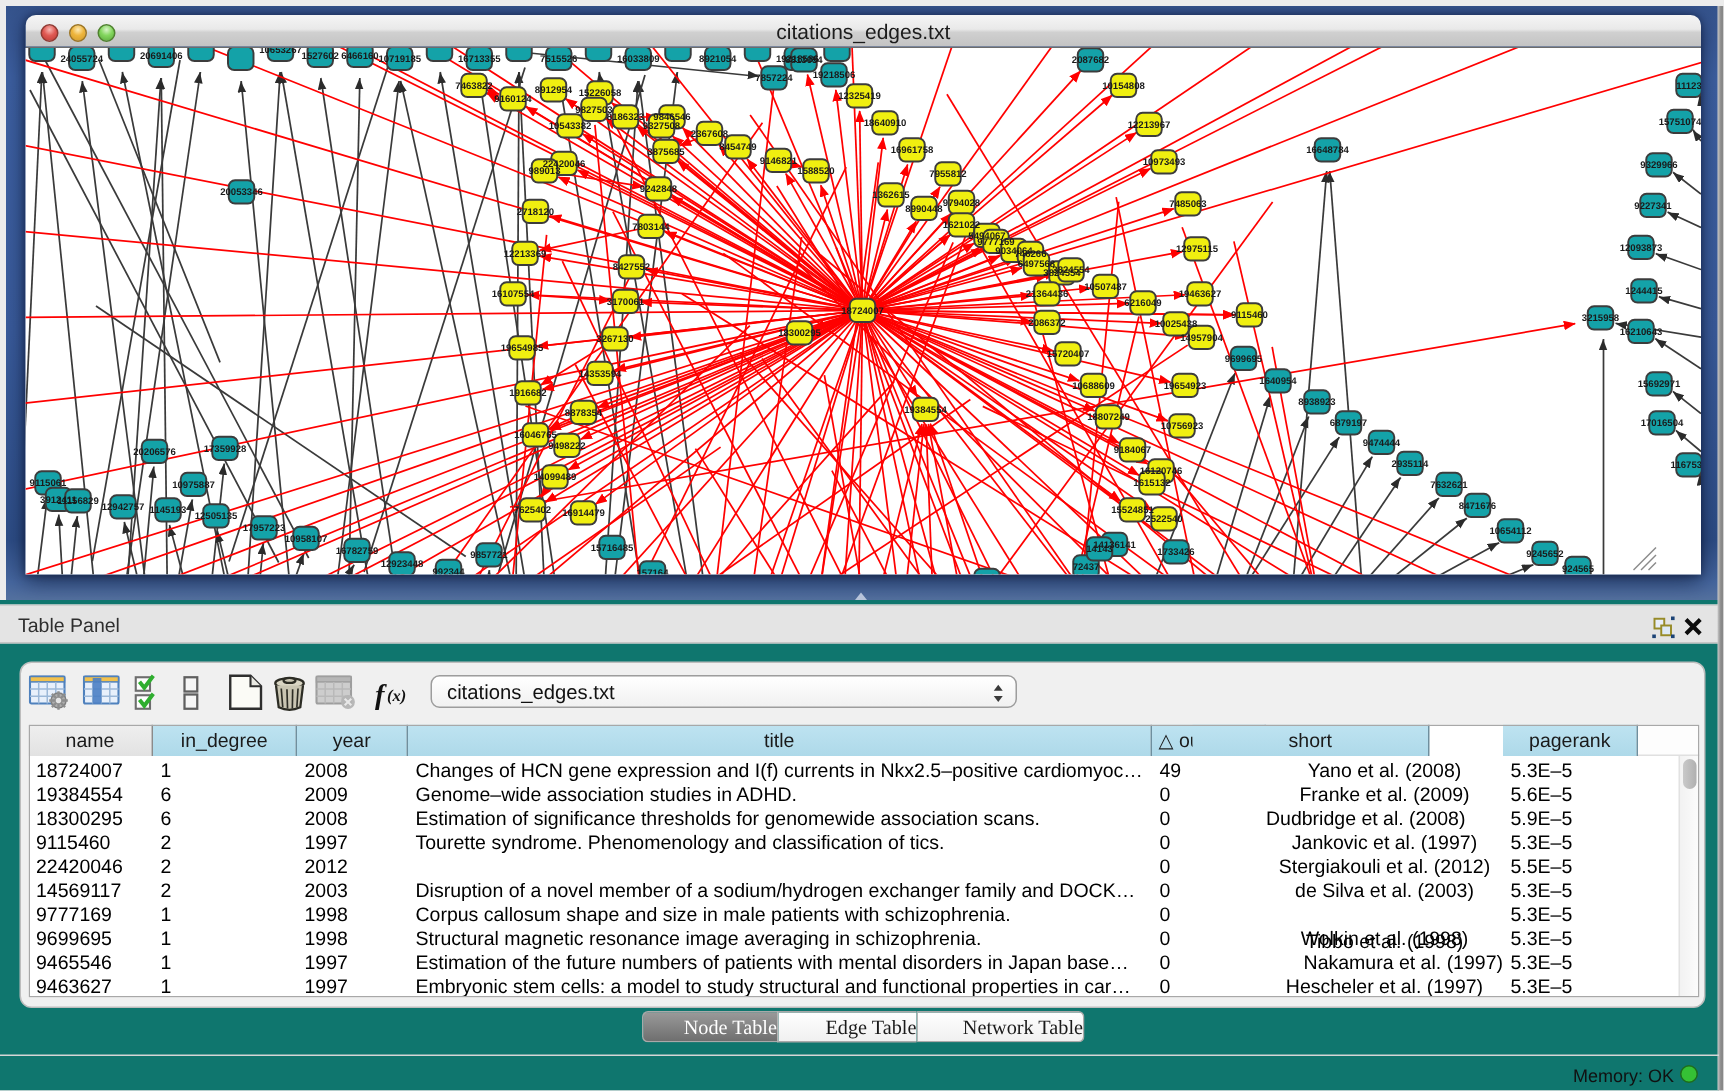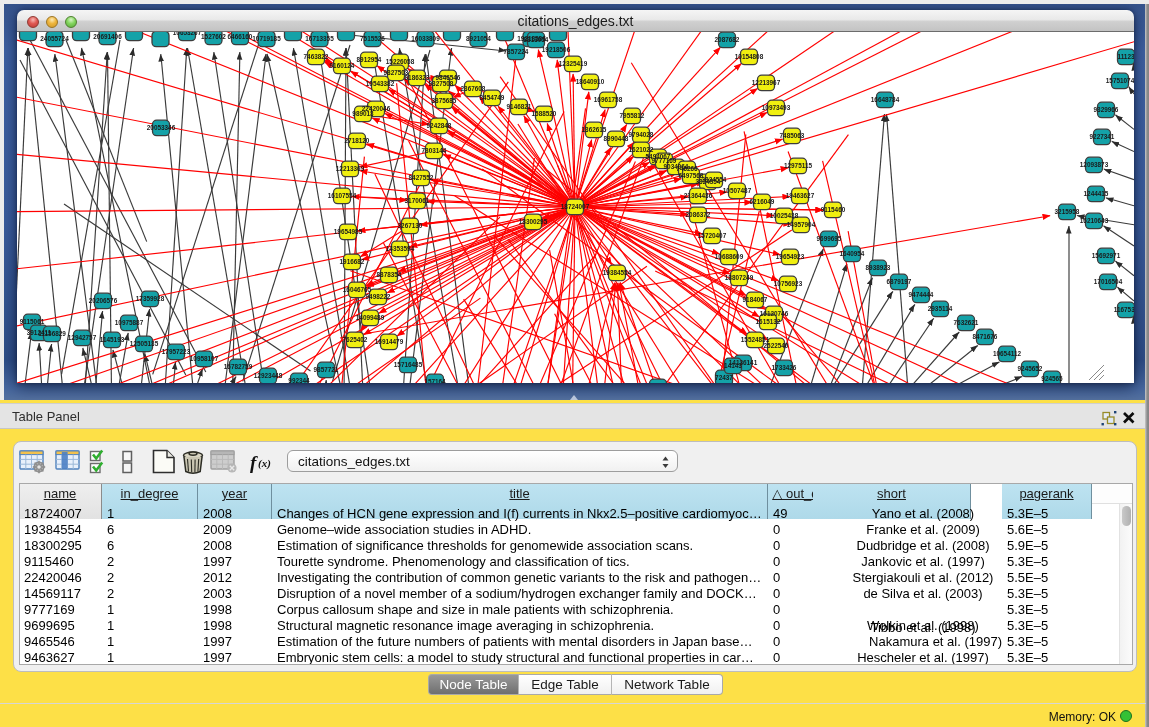--- a/index.html
+++ b/index.html
@@ -20,40 +20,40 @@
   font-size:14px; color:#1c1c1c; }
 .tl { position:absolute; top:6px; width:12px; height:12px; border-radius:50%; }
 #tl-r { left:10px; background:radial-gradient(circle at 50% 28%,#f8b8b4 0%,#e05a54 45%,#bb3a34 100%); border:1px solid #903a33;}
 #tl-y { left:29px; background:radial-gradient(circle at 50% 28%,#fdeab6 0%,#eeb53c 45%,#cf9a2d 100%); border:1px solid #9c7524;}
 #tl-g { left:48px; background:radial-gradient(circle at 50% 28%,#d8f3c8 0%,#83d65e 45%,#5aa93c 100%); border:1px solid #4f812f;}
 #content { position:absolute; left:0; top:22px; width:1117px; height:351px; background:#fff; overflow:hidden; }
 
 #rstrip { position:absolute; left:1145px; top:4px; width:4px; height:723px;
   background:linear-gradient(90deg,#c9c9c9,#8b8b8b 55%,#858585); }
 
-#tpanel { position:absolute; left:0; top:400px; width:1146px; height:327px; background:#fde047; }
+#tpanel { position:absolute; left:0; top:400px; width:1146px; height:327px; background:#0f766e; }
 #tpheader { position:absolute; left:0; top:3px; width:100%; height:26px;
   background:#e4e4e4; border-top:1px solid #cfcfcf; border-bottom:1px solid #c6c6c6; }
 #tpheader .t { position:absolute; left:12px; top:5px; font-size:13px; color:#2e2e2e; }
 #container { position:absolute; left:13px; top:41px; width:1124px; height:231px;
   background:#f0f0f0; border:1px solid #bdbdbd; border-radius:8px; }
 
 #combo { position:absolute; left:287px; top:50px; width:391px; height:22px;
   background:linear-gradient(180deg,#ffffff,#f1f1f1); border:1px solid #9d9d9d; border-radius:6px; }
 #combo .ct { position:absolute; left:10px; top:3px; font-size:13.5px; color:#111; }
 
 #tablewrap { position:absolute; left:19px; top:83px; width:1114px; height:182px; background:#fff; overflow:hidden; }
-.hcell { position:absolute; top:0; height:36px; background:linear-gradient(180deg,#bee3f1,#aed9e9);
-  border-right:1px solid #6f8f9e; font-size:13px; color:#1a1a1a; text-align:center; line-height:21px;text-decoration:underline; }
+.hcell { position:absolute; top:0; height:21px; background:linear-gradient(180deg,#bee3f1,#aed9e9);
+  border-right:1px solid #6f8f9e; font-size:13px; color:#1a1a1a; text-align:center; line-height:21px; }
 .hgray { background:linear-gradient(180deg,#efefef,#e2e2e2); border-right:1px solid #8b8b8b; }
 .row { position:absolute; height:16px; font-size:13px; color:#000; white-space:nowrap; }
 
 #tabs { position:absolute; left:428px; top:274px; width:295px; height:21px; }
-.seg { position:absolute; top:0; height:21px; font-size:13.5px; line-height:20px; text-align:center;
-  background:linear-gradient(180deg,#ffffff,#f0f0f0); color:#1a1a1a; border-top:1px solid #a9a9a9; border-bottom:1px solid #a9a9a9; }
+.seg { position:absolute; top:0; height:21px; font-size:13.5px; line-height:20px; text-align:right;
+  background:linear-gradient(180deg,#ffffff,#f0f0f0); color:#1a1a1a; border-top:1px solid #a9a9a9; border-bottom:1px solid #a9a9a9;font-family:Liberation Serif, serif; }
 .seg.sel { background:linear-gradient(180deg,#999999,#6f6f6f); color:#fff; }
 #statusline { position:absolute; left:0; top:703px; width:1146px; border-top:1px solid #d6d6d6; }
 #mem { position:absolute; right:33px; top:710px; font-size:12px; color:#111; }
 #memdot { position:absolute; left:1120px; top:710px; width:12px; height:12px; border-radius:50%;
   background:#35c135; border:1.5px solid #1d6e1d; }
 </style>
 </head>
 <body>
 <div id="page">
   <div id="desktop">
@@ -709,21 +709,21 @@
           <path d="M9.5 4.5 l3 4 h-6 z" fill="#3a3a3a"></path>
           <path d="M9.5 16 l3 -4 h-6 z" fill="#3a3a3a"></path>
         </svg>
       </div>
     <div id="tablewrap">
         <div class="hcell hgray" style="left:0px;width:83px">name</div>
 <div class="hcell" style="left:83px;width:96px">in_degree</div>
 <div class="hcell" style="left:179px;width:74px">year</div>
 <div class="hcell" style="left:253px;width:496px">title</div>
 <div class="hcell" style="left:749px;width:76px">△ out_de…</div>
-<div class="hcell" style="left:794px;width:158px">short</div>
+<div class="hcell" style="left:776px;width:158px">short</div>
 <div class="hcell" style="left:983px;width:90px">pagerank</div>
 <div style="position:absolute;left:1073px;top:0;width:41px;height:21px;background:#fdfdfd;border-bottom:1px solid #e0e0e0"></div>
 <div class="row" style="left:0px;top:23px;width:83px;padding-left:5px">18724007</div>
 <div class="row" style="left:83px;top:23px;width:96px;padding-left:5px">1</div>
 <div class="row" style="left:179px;top:23px;width:74px;padding-left:5px">2008</div>
 <div class="row" style="left:253px;top:23px;width:496px;padding-left:5px">Changes of HCN gene expression and I(f) currents in Nkx2.5–positive cardiomyoc…</div>
 <div class="row" style="left:749px;top:23px;width:76px;padding-left:5px">49</div>
 <div class="row" style="left:825px;top:23px;width:158px;text-align:center">Yano et al. (2008)</div>
 <div class="row" style="left:983px;top:23px;width:90px;padding-left:5px">5.3E–5</div>
 <div class="row" style="left:0px;top:39px;width:83px;padding-left:5px">19384554</div>
@@ -731,33 +731,32 @@
 <div class="row" style="left:179px;top:39px;width:74px;padding-left:5px">2009</div>
 <div class="row" style="left:253px;top:39px;width:496px;padding-left:5px">Genome–wide association studies in ADHD.</div>
 <div class="row" style="left:749px;top:39px;width:76px;padding-left:5px">0</div>
 <div class="row" style="left:825px;top:39px;width:158px;text-align:center">Franke et al. (2009)</div>
 <div class="row" style="left:983px;top:39px;width:90px;padding-left:5px">5.6E–5</div>
 <div class="row" style="left:0px;top:55px;width:83px;padding-left:5px">18300295</div>
 <div class="row" style="left:83px;top:55px;width:96px;padding-left:5px">6</div>
 <div class="row" style="left:179px;top:55px;width:74px;padding-left:5px">2008</div>
 <div class="row" style="left:253px;top:55px;width:496px;padding-left:5px">Estimation of significance thresholds for genomewide association scans.</div>
 <div class="row" style="left:749px;top:55px;width:76px;padding-left:5px">0</div>
-<div class="row" style="left:825px;top:55px;width:158px;text-align:center">Dudbridge et al. (2008)</div>
+<div class="row" style="left:825px;top:55px;width:158px;">Dudbridge et al. (2008)</div>
 <div class="row" style="left:983px;top:55px;width:90px;padding-left:5px">5.9E–5</div>
 <div class="row" style="left:0px;top:71px;width:83px;padding-left:5px">9115460</div>
 <div class="row" style="left:83px;top:71px;width:96px;padding-left:5px">2</div>
 <div class="row" style="left:179px;top:71px;width:74px;padding-left:5px">1997</div>
 <div class="row" style="left:253px;top:71px;width:496px;padding-left:5px">Tourette syndrome. Phenomenology and classification of tics.</div>
 <div class="row" style="left:749px;top:71px;width:76px;padding-left:5px">0</div>
 <div class="row" style="left:825px;top:71px;width:158px;text-align:center">Jankovic et al. (1997)</div>
 <div class="row" style="left:983px;top:71px;width:90px;padding-left:5px">5.3E–5</div>
 <div class="row" style="left:0px;top:87px;width:83px;padding-left:5px">22420046</div>
 <div class="row" style="left:83px;top:87px;width:96px;padding-left:5px">2</div>
 <div class="row" style="left:179px;top:87px;width:74px;padding-left:5px">2012</div>
-<div class="row" style="left:253px;top:87px;width:496px;padding-left:5px">Investigating the contribution of common genetic variants to the risk and pathogen…</div>
 <div class="row" style="left:749px;top:87px;width:76px;padding-left:5px">0</div>
 <div class="row" style="left:825px;top:87px;width:158px;text-align:center">Stergiakouli et al. (2012)</div>
 <div class="row" style="left:983px;top:87px;width:90px;padding-left:5px">5.5E–5</div>
 <div class="row" style="left:0px;top:103px;width:83px;padding-left:5px">14569117</div>
 <div class="row" style="left:83px;top:103px;width:96px;padding-left:5px">2</div>
 <div class="row" style="left:179px;top:103px;width:74px;padding-left:5px">2003</div>
 <div class="row" style="left:253px;top:103px;width:496px;padding-left:5px">Disruption of a novel member of a sodium/hydrogen exchanger family and DOCK…</div>
 <div class="row" style="left:749px;top:103px;width:76px;padding-left:5px">0</div>
 <div class="row" style="left:825px;top:103px;width:158px;text-align:center">de Silva et al. (2003)</div>
 <div class="row" style="left:983px;top:103px;width:90px;padding-left:5px">5.3E–5</div>

